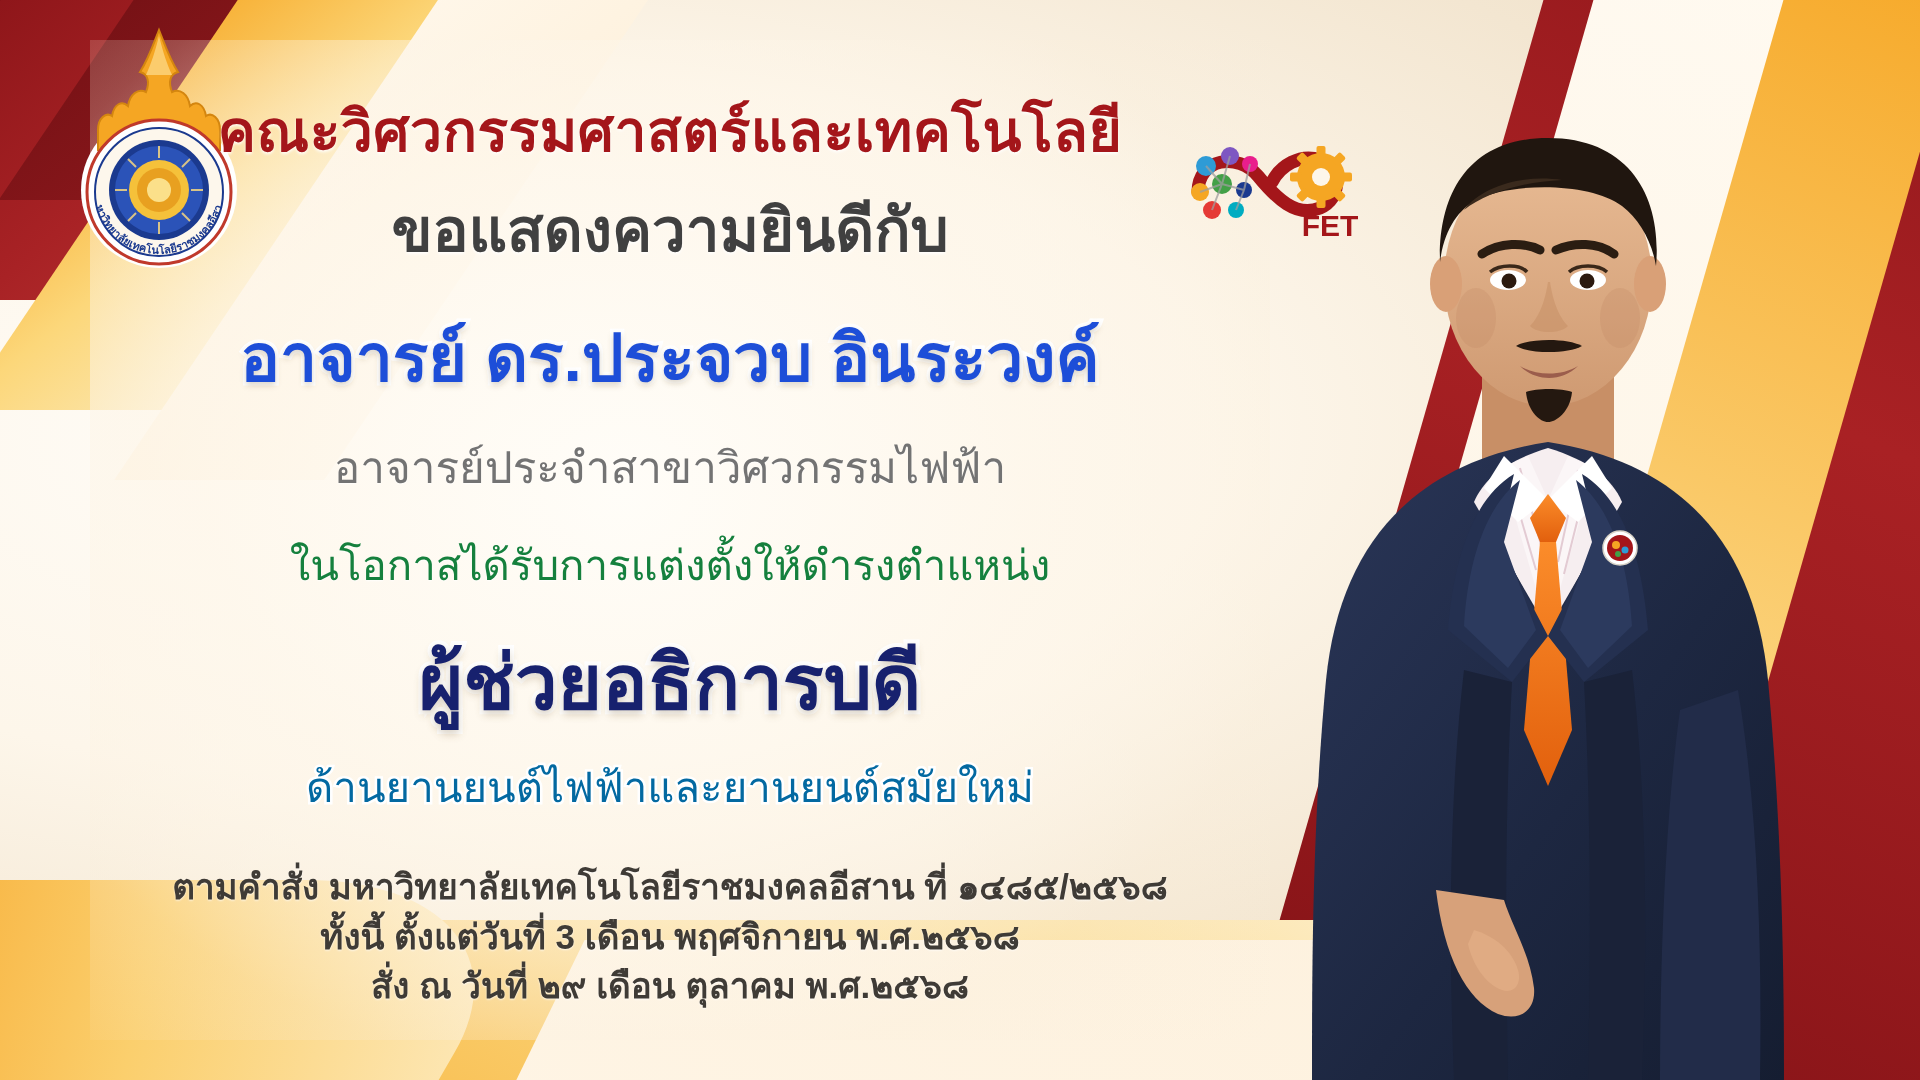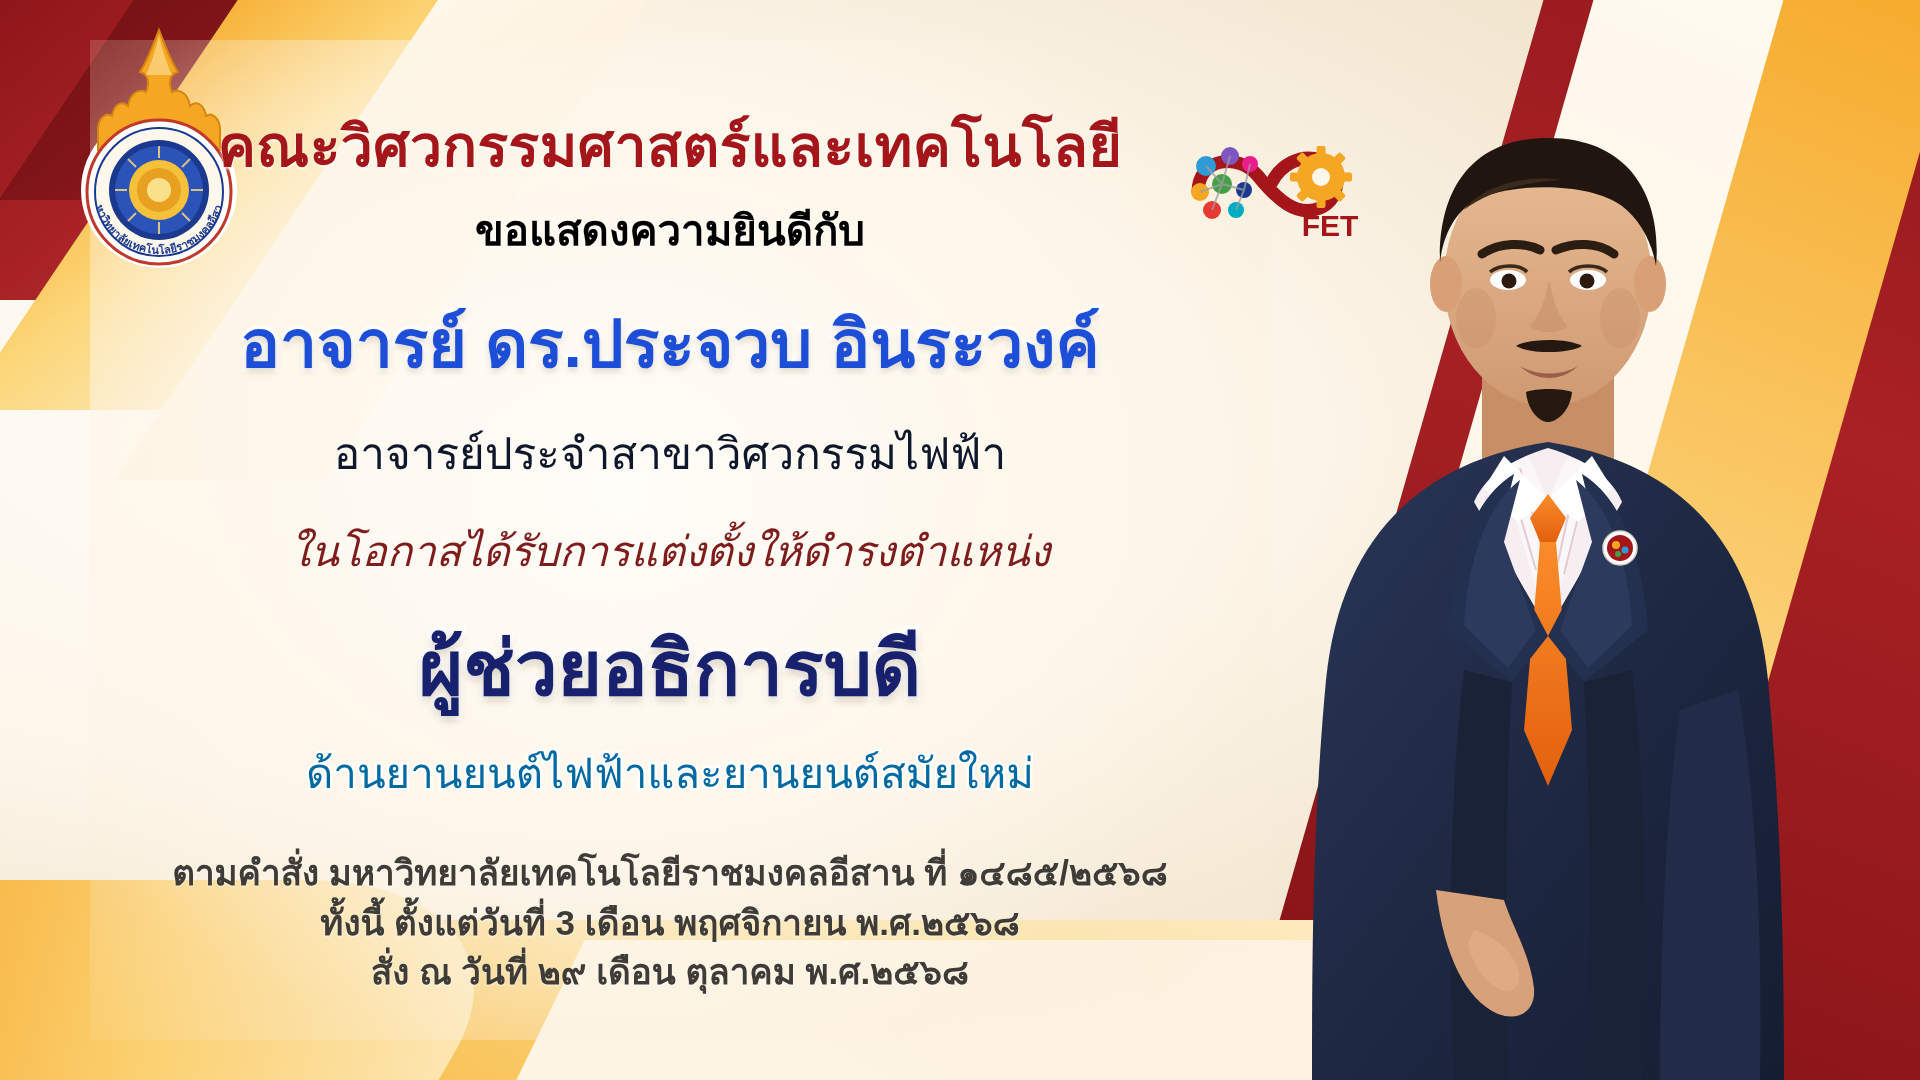--- a/index.html
+++ b/index.html
@@ -95,49 +95,48 @@
 
   
   .seal{position:absolute;left:78px;top:22px;width:162px;height:250px;}
   
   .fet{position:absolute;left:1180px;top:130px;width:215px;height:120px;}
 
   
   .person{position:absolute;right:92px;bottom:0;width:560px;height:1010px;}
 
   
-  .content{position:absolute;left:110px;top:101px;width:1120px;text-align:center;}
+  .content{position:absolute;left:110px;top:86px;width:1120px;text-align:center;}
   .line{margin:0;white-space:nowrap;}
 
   .t-faculty{
     font-size:57px;font-weight:bold;color:#a4161a;letter-spacing:.5px;
     text-shadow:0 2px 3px rgba(255,255,255,.85);
     margin-bottom:6px;
   }
   .t-congrats{
-    font-size:42px;font-weight:bold;color:#000000;
+    font-size:60px;font-weight:bold;color:#404040;
     text-shadow:0 2px 3px rgba(255,255,255,.85);
     margin-bottom:28px;
   }
   .t-name{
     font-size:66px;font-weight:bold;color:#1d4ed8;
     -webkit-text-stroke:7px #ffffff;paint-order:stroke fill;
     text-shadow:0 3px 6px rgba(120,90,40,.28);
     margin-bottom:22px;
   }
   .t-dept{
-    font-size:44px;color:#0f172a;font-weight:500;
+    font-size:44px;color:#737373;font-weight:500;
     text-shadow:0 1px 2px rgba(255,255,255,.8);
     margin-bottom:30px;
   }
   .t-occasion{
-    font-size:42px;color:#7f1d1d;font-weight:500;
+    font-size:42px;color:#15803d;font-weight:500;
     text-shadow:0 1px 2px rgba(255,255,255,.8);
     margin-bottom:24px;
-    font-style:italic;
   }
   .t-position{
     font-size:76px;font-weight:bold;color:#17216e;
     -webkit-text-stroke:8px #ffffff;paint-order:stroke fill;
     text-shadow:0 4px 8px rgba(120,90,40,.30);
     margin-bottom:12px;
   }
   .t-position-sub{
     font-size:42px;font-weight:normal;color:#0369a1;
     -webkit-text-stroke:5px #ffffff;paint-order:stroke fill;

